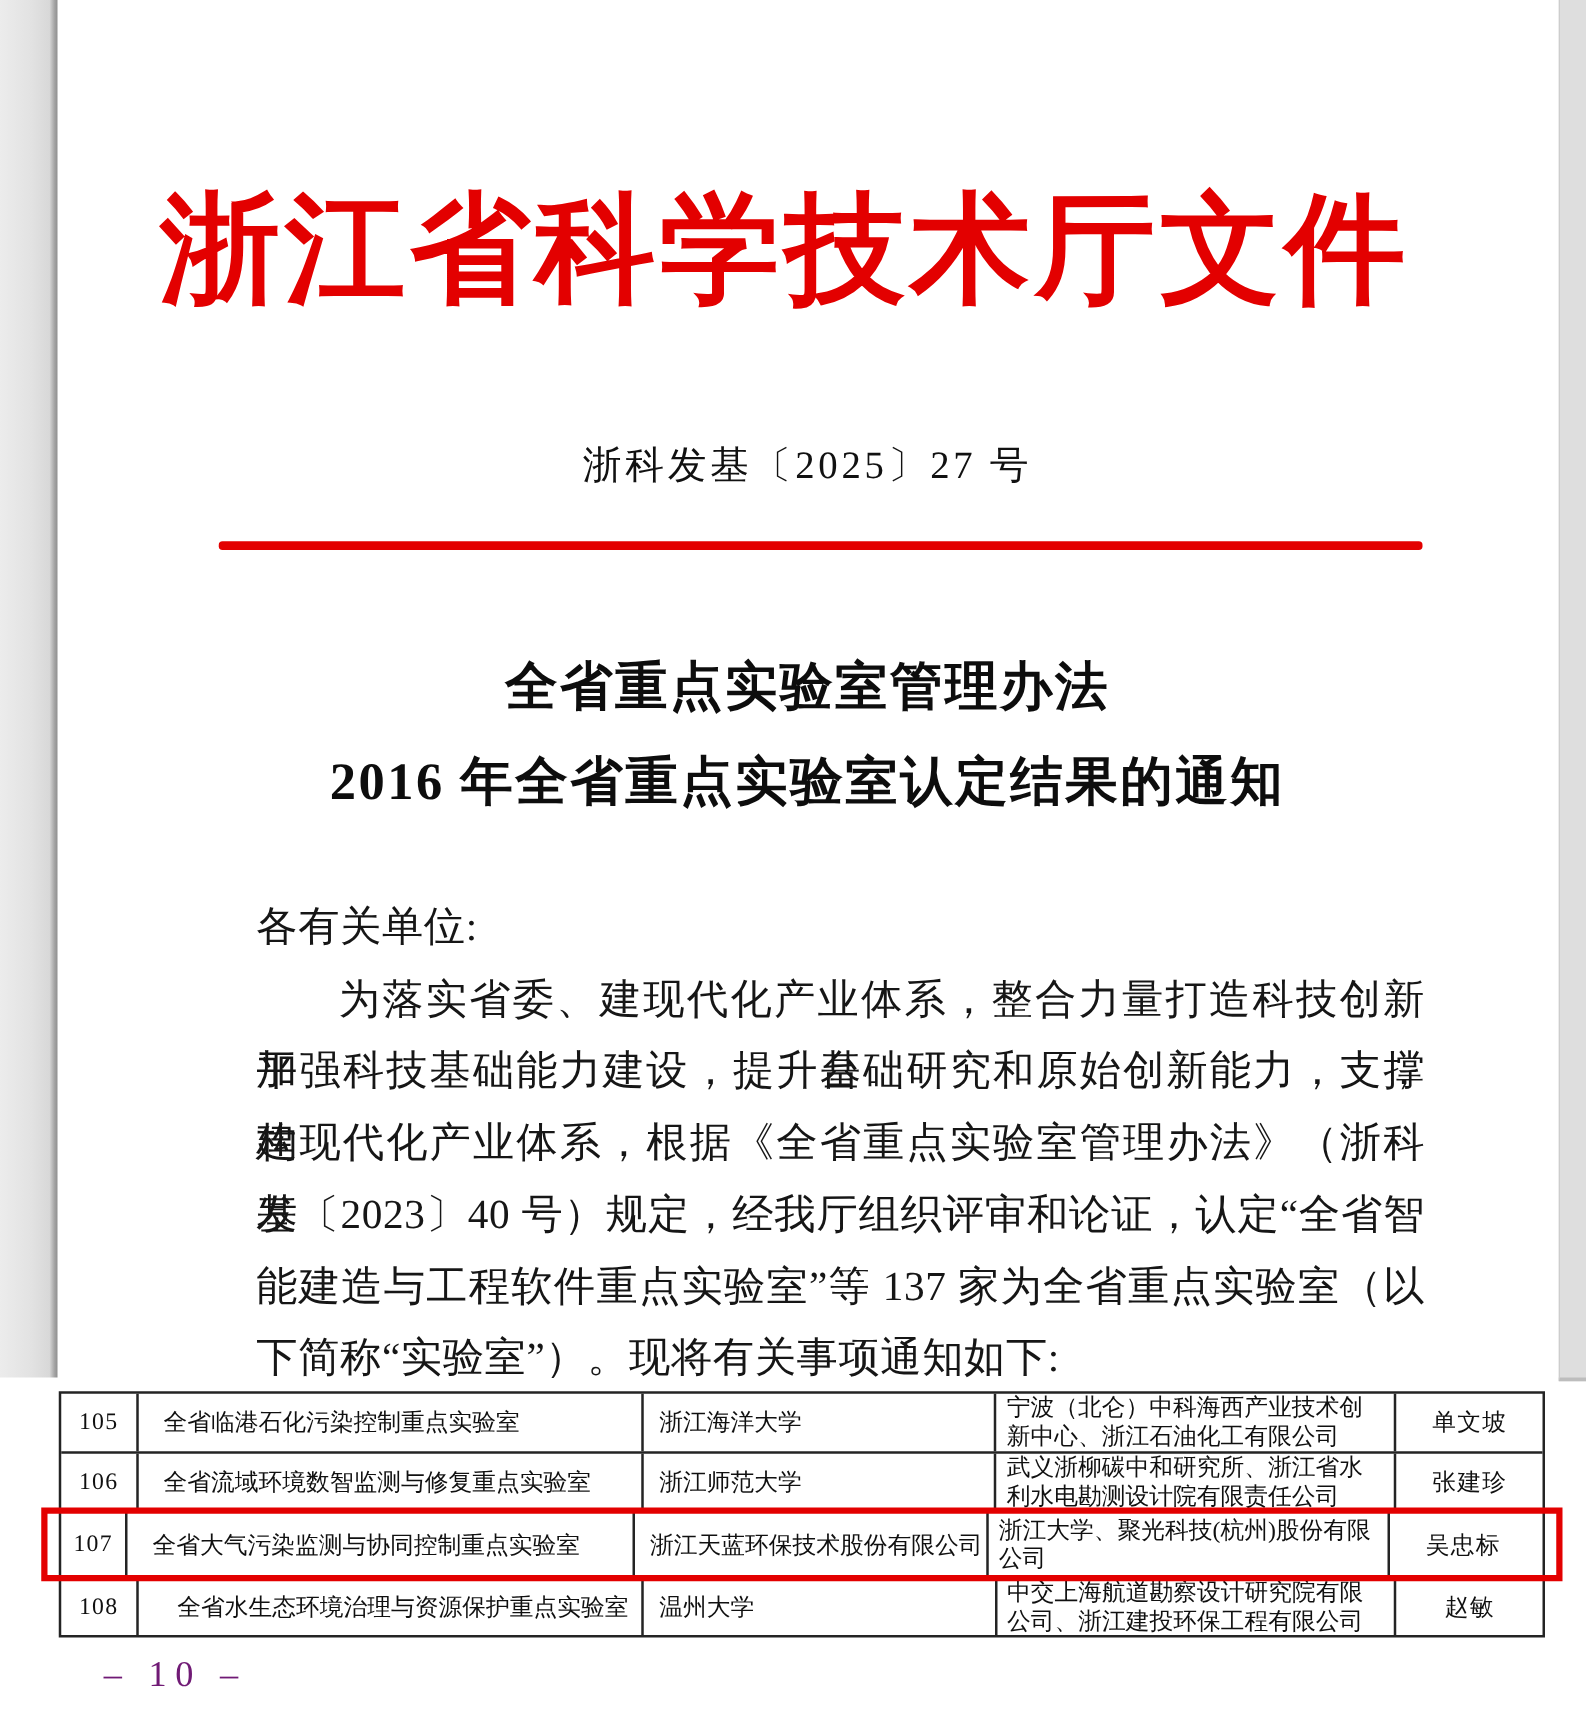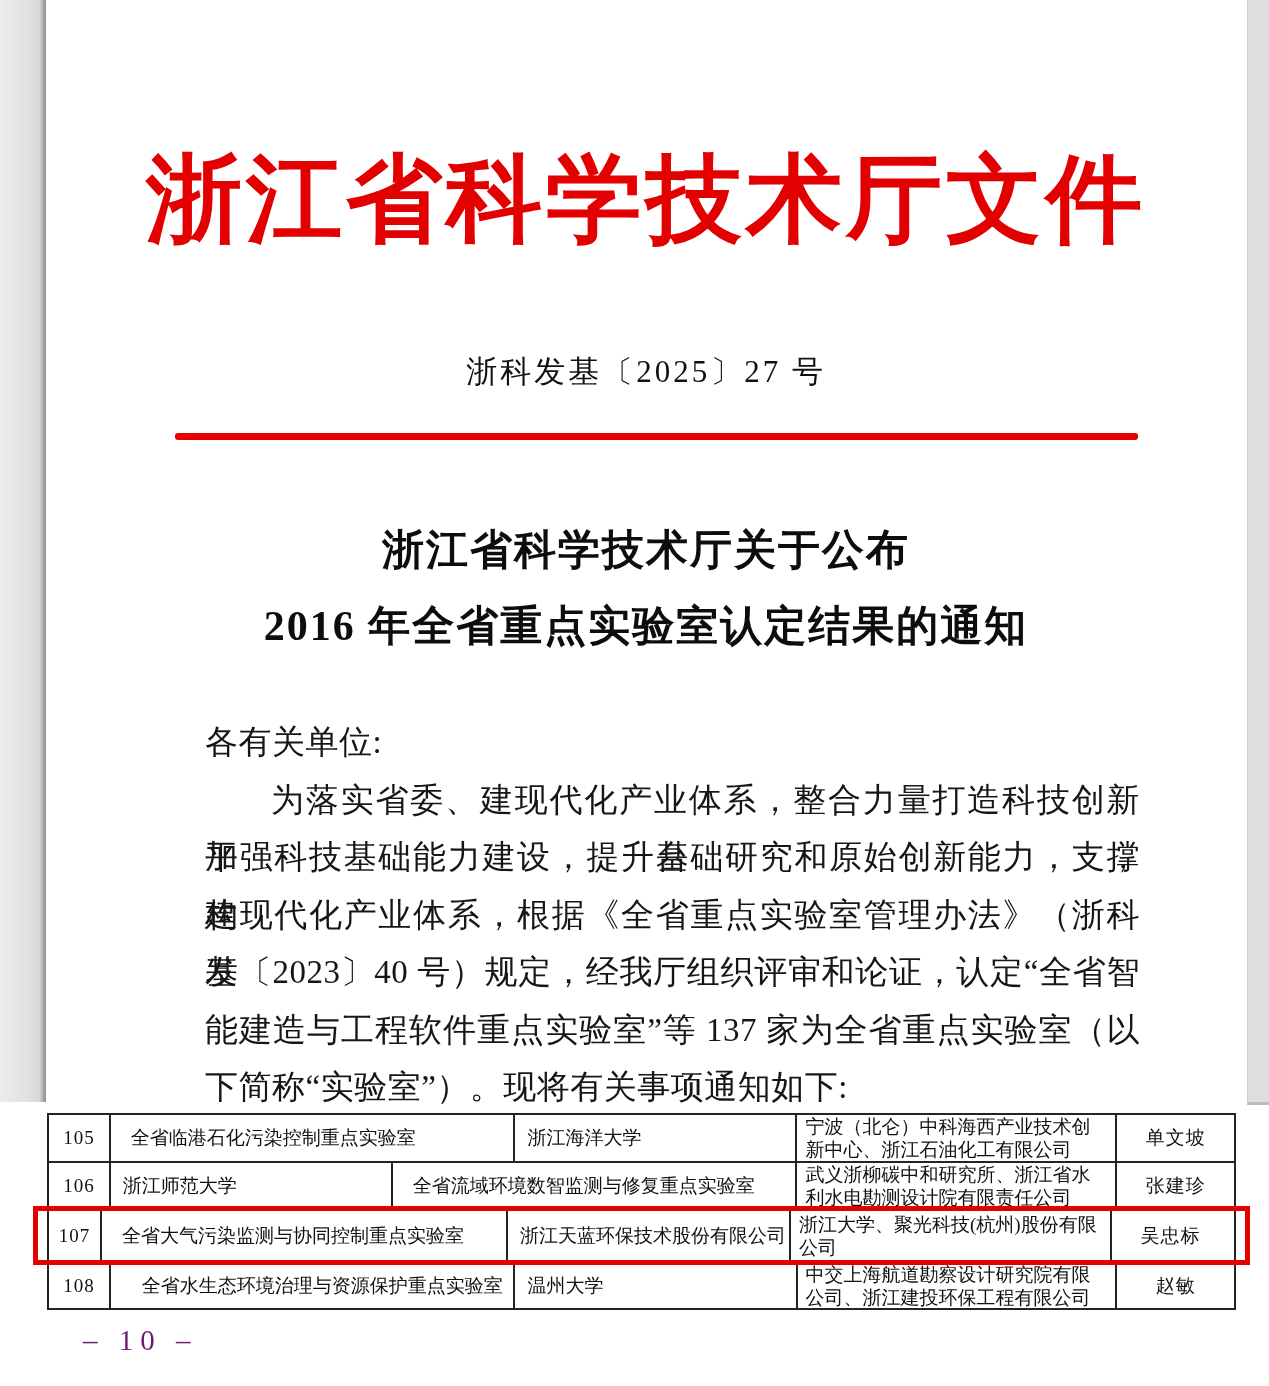--- a/index.html
+++ b/index.html
@@ -6,21 +6,21 @@
   * { margin:0; padding:0; box-sizing:border-box; }
   body { background:#ffffff; font-family:"Liberation Serif","DejaVu Serif",serif; }
   #canvas { position:relative; width:1269px; height:1386px; background:#ffffff; overflow:hidden; }
 
   
   .edge-left { position:absolute; top:0; left:0; width:46px; height:1102px;
     background:linear-gradient(to right,#ececec 0%,#e2e2e2 55%,#d8d8d8 86%,#a3a3a3 95%,#8f8f8f 100%); }
   .edge-right { position:absolute; top:0; left:1247px; width:22px; height:1105px;
     background:#dedede; border-left:1px solid #cdcdcd; border-bottom:3px solid #bdbdbd; }
 
-  .header-title { position:absolute; top:146px; left:45px; width:1202px; text-align:center;
+  .header-title { position:absolute; top:146px; left:27px; width:1202px; text-align:center;
     font-size:96px; line-height:108px; font-weight:bold; letter-spacing:4px; color:var(--accent);
     white-space:nowrap; }
   .doc-number { position:absolute; top:352px; left:45px; width:1202px; text-align:center;
     font-size:31px; line-height:40px; letter-spacing:3px; color:#111; }
   .red-rule { position:absolute; top:433px; left:175px; width:963px; height:7px;
     background:var(--accent); border-radius:3px; }
 
   .notice-title { position:absolute; top:512px; left:45px; width:1202px; text-align:center;
     font-weight:bold; font-size:42px; letter-spacing:2px; color:#0d0d0d; }
   .notice-title div { height:76px; line-height:76px; white-space:nowrap; }
@@ -57,21 +57,21 @@
   <div class="edge-left"></div>
   <div class="edge-right"></div>
 
   <div class="header-title">浙江省科学技术厅文件</div>
 
   <div class="doc-number">浙科发基〔2025〕27 号</div>
 
   <div class="red-rule"></div>
 
   <div class="notice-title">
-    <div>浙江省科学技术厅关于公布</div>
+    <div>全省重点实验室管理办法</div>
     <div>2016 年全省重点实验室认定结果的通知</div>
   </div>
 
   <div id="notice-body">
     <div class="bline nolast">各有关单位:</div>
   <div class="bline indent">为落实省委、建现代化产业体系，整合力量打造科技创新平台，</div>
       <div class="bline">加强科技基础能力建设，提升基础研究和原始创新能力，支撑构</div>
       <div class="bline">建现代化产业体系，根据《全省重点实验室管理办法》（浙科发</div>
       <div class="bline">基〔2023〕40 号）规定，经我厅组织评审和论证，认定“全省智</div>
       <div class="bline">能建造与工程软件重点实验室”等 137 家为全省重点实验室（以</div>
@@ -81,22 +81,22 @@
   <div id="result-table">
       <div class="trow" style="height: 48px;">
         <div class="tcell c0" style="width: 62px;">105</div>
         <div class="tcell c1" style="width: 406px;">全省临港石化污染控制重点实验室</div>
         <div class="tcell c2" style="width: 283px;">浙江海洋大学</div>
         <div class="tcell c3" style="width: 321px;">宁波（北仑）中科海西产业技术创新中心、浙江石油化工有限公司</div>
         <div class="tcell c4" style="width: 117px;">单文坡</div>
       </div>
       <div class="trow" style="height: 47px;">
         <div class="tcell c0" style="width: 62px;">106</div>
+        <div class="tcell c1" style="width: 406px;">全省流域环境数智监测与修复重点实验室</div>
         <div class="tcell c2" style="width: 283px;">浙江师范大学</div>
-        <div class="tcell c1" style="width: 406px;">全省流域环境数智监测与修复重点实验室</div>
         <div class="tcell c3" style="width: 321px;">武义浙柳碳中和研究所、浙江省水利水电勘测设计院有限责任公司</div>
         <div class="tcell c4" style="width: 117px;">张建珍</div>
       </div>
       <div class="trow" style="height: 53px;">
         <div class="tcell c0" style="width: 53px;">107</div>
         <div class="tcell c1" style="width: 406px;">全省大气污染监测与协同控制重点实验室</div>
         <div class="tcell c2" style="width: 283px;">浙江天蓝环保技术股份有限公司</div>
         <div class="tcell c3" style="width: 321px;">浙江大学、聚光科技(杭州)股份有限公司</div>
         <div class="tcell c4" style="width: 117px;">吴忠标</div>
       </div>

